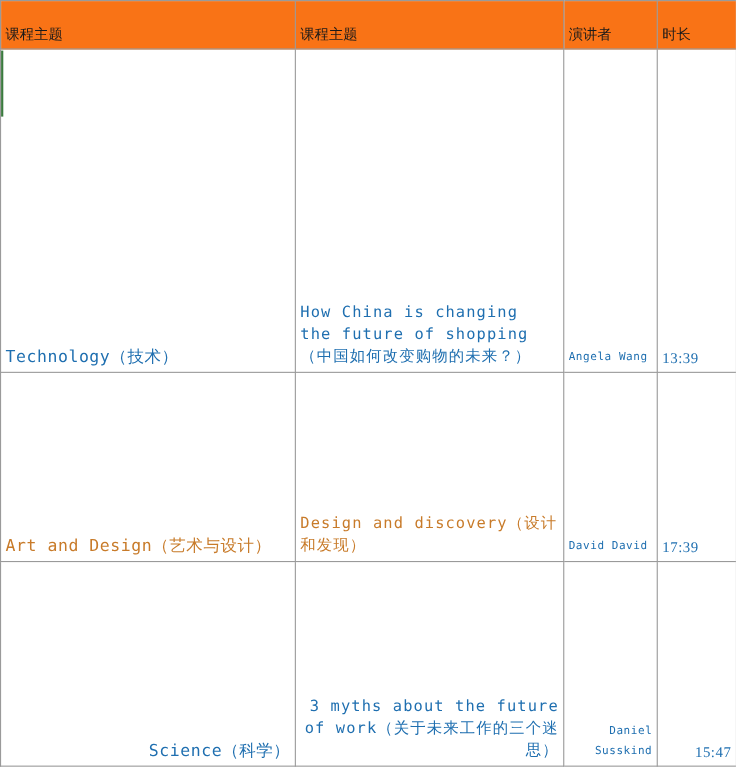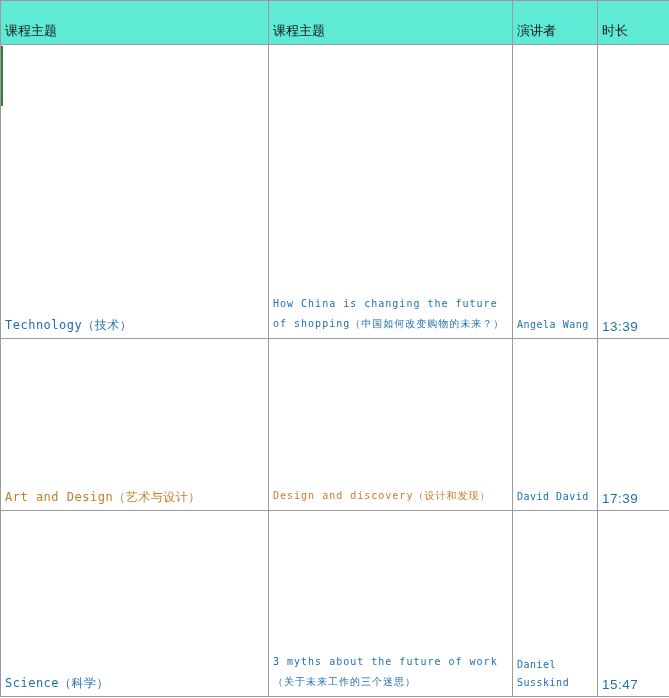--- a/index.html
+++ b/index.html
@@ -30,66 +30,66 @@
     border: 1px solid #9a9a9a;
     vertical-align: bottom;
     padding: 2px 4px 4px 4px;
     box-sizing: border-box;
     font-weight: normal;
   }
   
   thead th {
     height: 44px;
     vertical-align: middle;
-    background: #5eead4;
+    background: #f97316;
     font-family: "DejaVu Sans", "Liberation Sans", sans-serif;
     font-size: 13px;
     color: #1a1a1a;
     text-align: left;
     padding-left: 5px;
   }
   col.c-topic   { width: 268px; }
   col.c-title   { width: 244px; }
   col.c-speaker { width: 85px; }
   col.c-dur     { width: 72px; }
 
   
   td.topic {
     font-family: "DejaVu Sans Mono", "Liberation Mono", monospace;
-    font-size: 12px;
+    font-size: 15px;
     letter-spacing: 0.5px;
     padding-left: 4px;
     padding-bottom: 5px;
   }
   td.title {
     font-family: "DejaVu Sans Mono", "Liberation Mono", monospace;
-    font-size: 10px;
+    font-size: 14px;
     letter-spacing: 1px;
     line-height: 20px;
     padding-left: 6px;
     padding-bottom: 5px;
   }
   td.speaker {
     font-family: "DejaVu Sans Mono", "Liberation Mono", monospace;
     font-size: 10px;
     letter-spacing: 0.5px;
     line-height: 18px;
     padding-left: 5px;
     padding-bottom: 3px;
   }
   td.dur {
-    font-family: Liberation Sans, sans-serif;
+    font-family: Liberation Serif, serif;
     font-size: 13.5px;
     letter-spacing: 0.5px;
     padding-left: 5px;
     padding-bottom: 5px;
   }
   tr.r1 td { height: 294px; }
   tr.r2 td { height: 172px; }
-  tr.r3 td { height: 186px; }
+  tr.r3 td { height: 186px; text-align: right; }
 
   .blue  { color: #1f6fb0; }
   .orange{ color: #c87b2a; }
 
   
   .accent {
     position: absolute;
     left: 1px;
     top: 46px;
     width: 2px;

